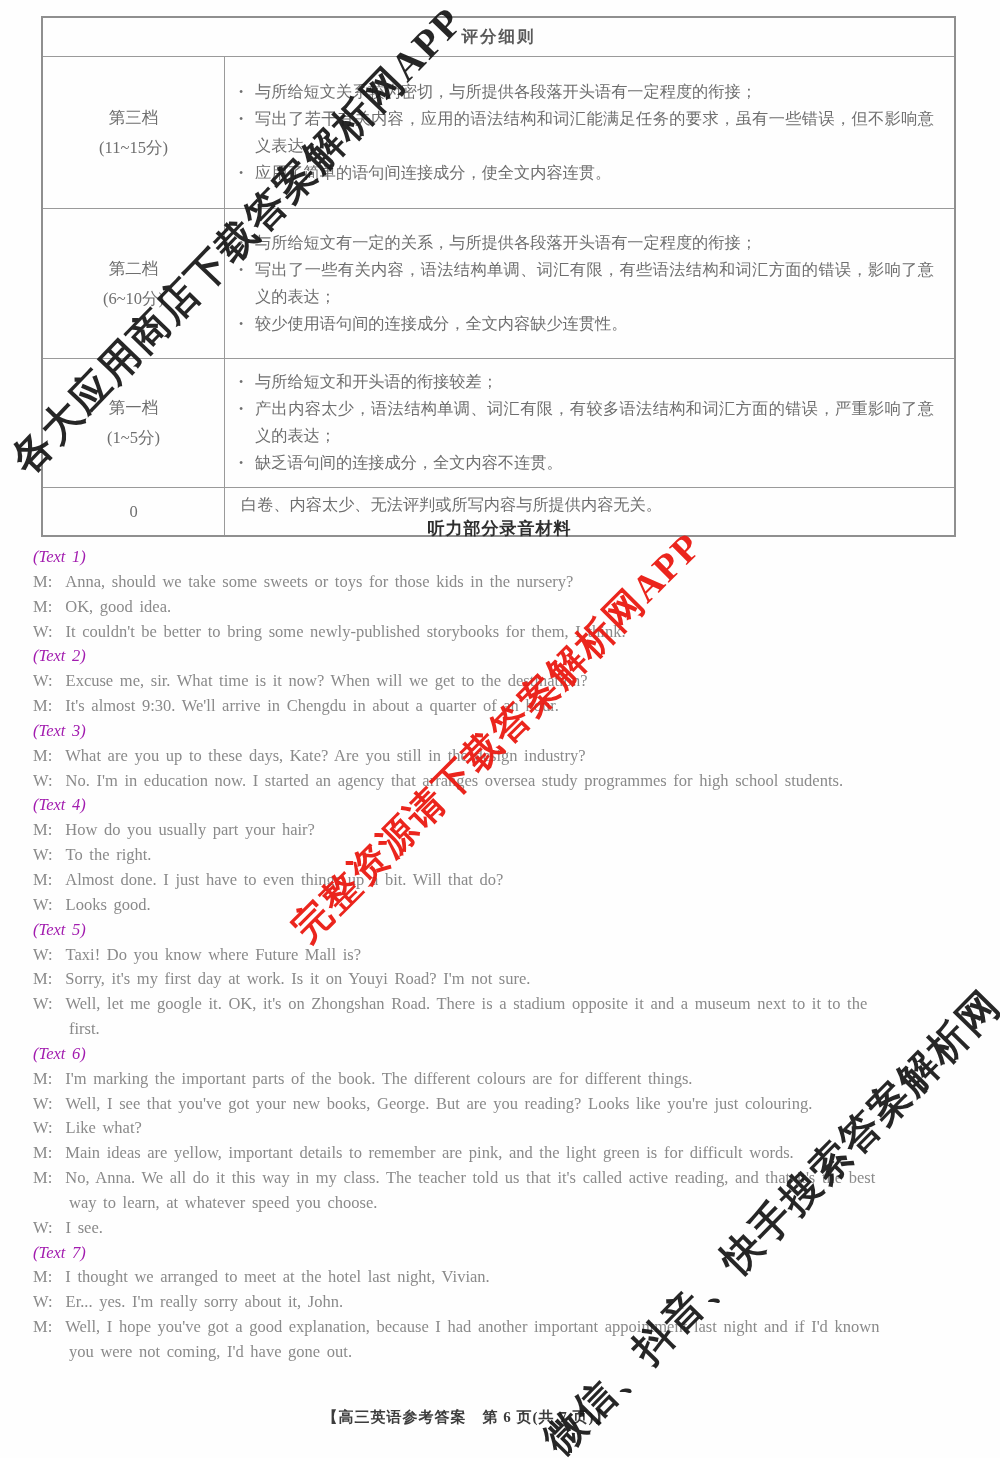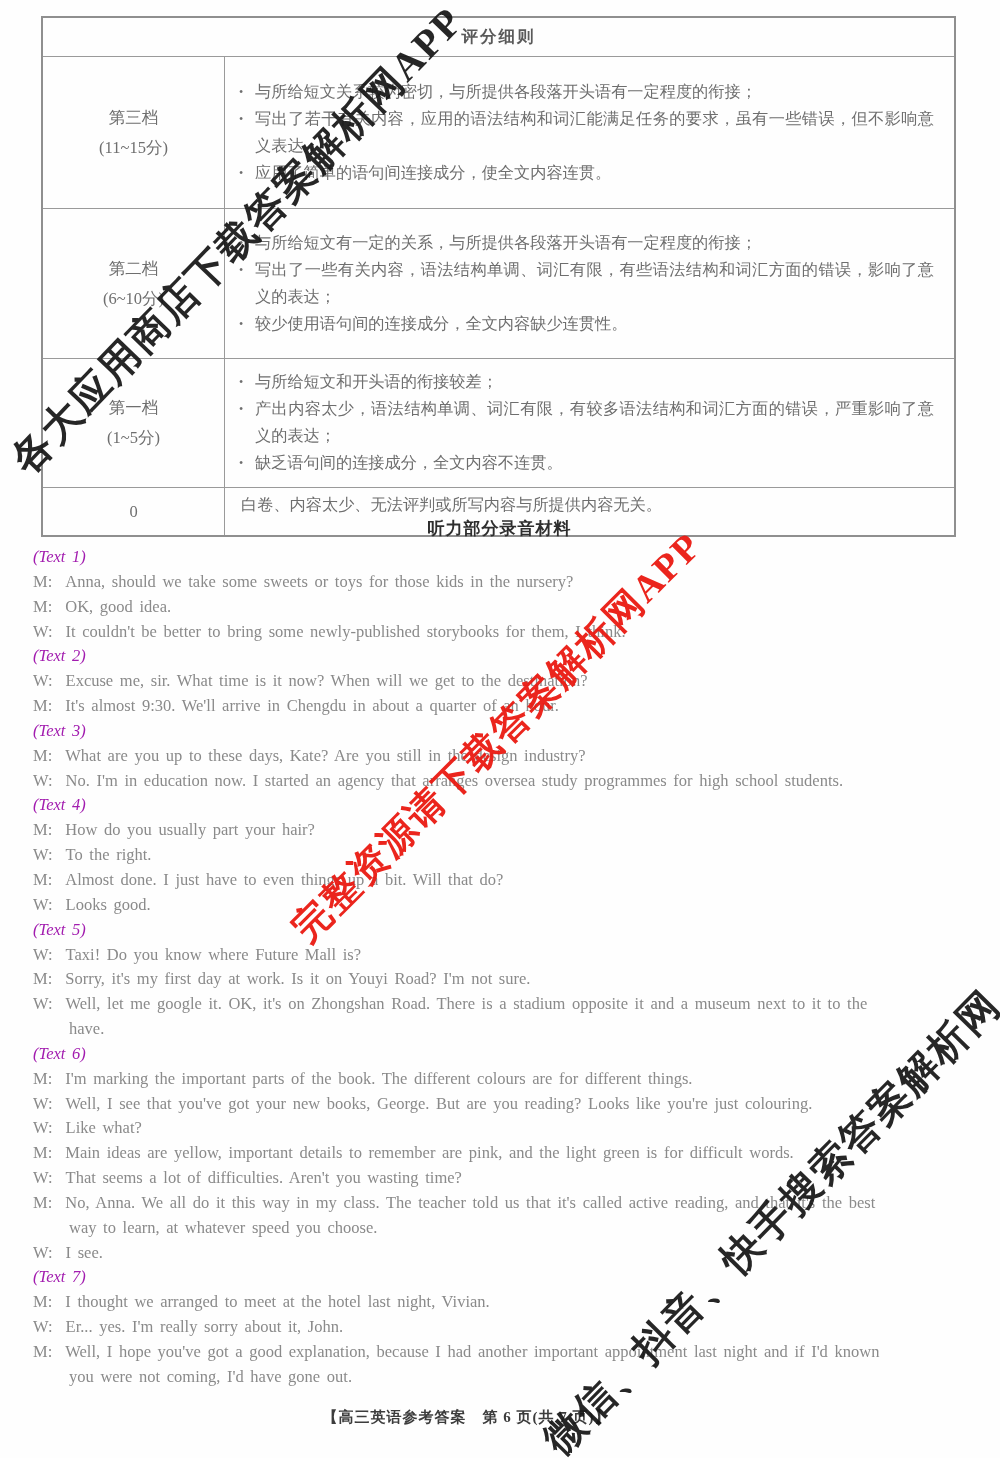--- a/index.html
+++ b/index.html
@@ -164,27 +164,26 @@
     <div class="line dialog"><span class="spk">W:</span><span>No. I'm in education now. I started an agency that arranges oversea study programmes for high school students.</span></div>
     <div class="line label-line">(Text 4)</div>
     <div class="line dialog"><span class="spk">M:</span><span>How do you usually part your hair?</span></div>
     <div class="line dialog"><span class="spk">W:</span><span>To the right.</span></div>
     <div class="line dialog"><span class="spk">M:</span><span>Almost done. I just have to even things up a bit. Will that do?</span></div>
     <div class="line dialog"><span class="spk">W:</span><span>Looks good.</span></div>
     <div class="line label-line">(Text 5)</div>
     <div class="line dialog"><span class="spk">W:</span><span>Taxi! Do you know where Future Mall is?</span></div>
     <div class="line dialog"><span class="spk">M:</span><span>Sorry, it's my first day at work. Is it on Youyi Road? I'm not sure.</span></div>
     <div class="line dialog"><span class="spk">W:</span><span>Well, let me google it. OK, it's on Zhongshan Road. There is a stadium opposite it and a museum next to it to the</span></div>
-    <div class="line cont">have.</div>
+    <div class="line cont">first.</div>
     <div class="line label-line">(Text 6)</div>
     <div class="line dialog"><span class="spk">M:</span><span>I'm marking the important parts of the book. The different colours are for different things.</span></div>
     <div class="line dialog"><span class="spk">W:</span><span>Well, I see that you've got your new books, George. But are you reading? Looks like you're just colouring.</span></div>
     <div class="line dialog"><span class="spk">W:</span><span>Like what?</span></div>
     <div class="line dialog"><span class="spk">M:</span><span>Main ideas are yellow, important details to remember are pink, and the light green is for difficult words.</span></div>
-    <div class="line dialog"><span class="spk">W:</span><span>That seems a lot of difficulties. Aren't you wasting time?</span></div>
     <div class="line dialog"><span class="spk">M:</span><span>No, Anna. We all do it this way in my class. The teacher told us that it's called active reading, and that it's the best</span></div>
     <div class="line cont">way to learn, at whatever speed you choose.</div>
     <div class="line dialog"><span class="spk">W:</span><span>I see.</span></div>
     <div class="line label-line">(Text 7)</div>
     <div class="line dialog"><span class="spk">M:</span><span>I thought we arranged to meet at the hotel last night, Vivian.</span></div>
     <div class="line dialog"><span class="spk">W:</span><span>Er... yes. I'm really sorry about it, John.</span></div>
     <div class="line dialog"><span class="spk">M:</span><span>Well, I hope you've got a good explanation, because I had another important appointment last night and if I'd known</span></div>
     <div class="line cont">you were not coming, I'd have gone out.</div>
   </div>
 

